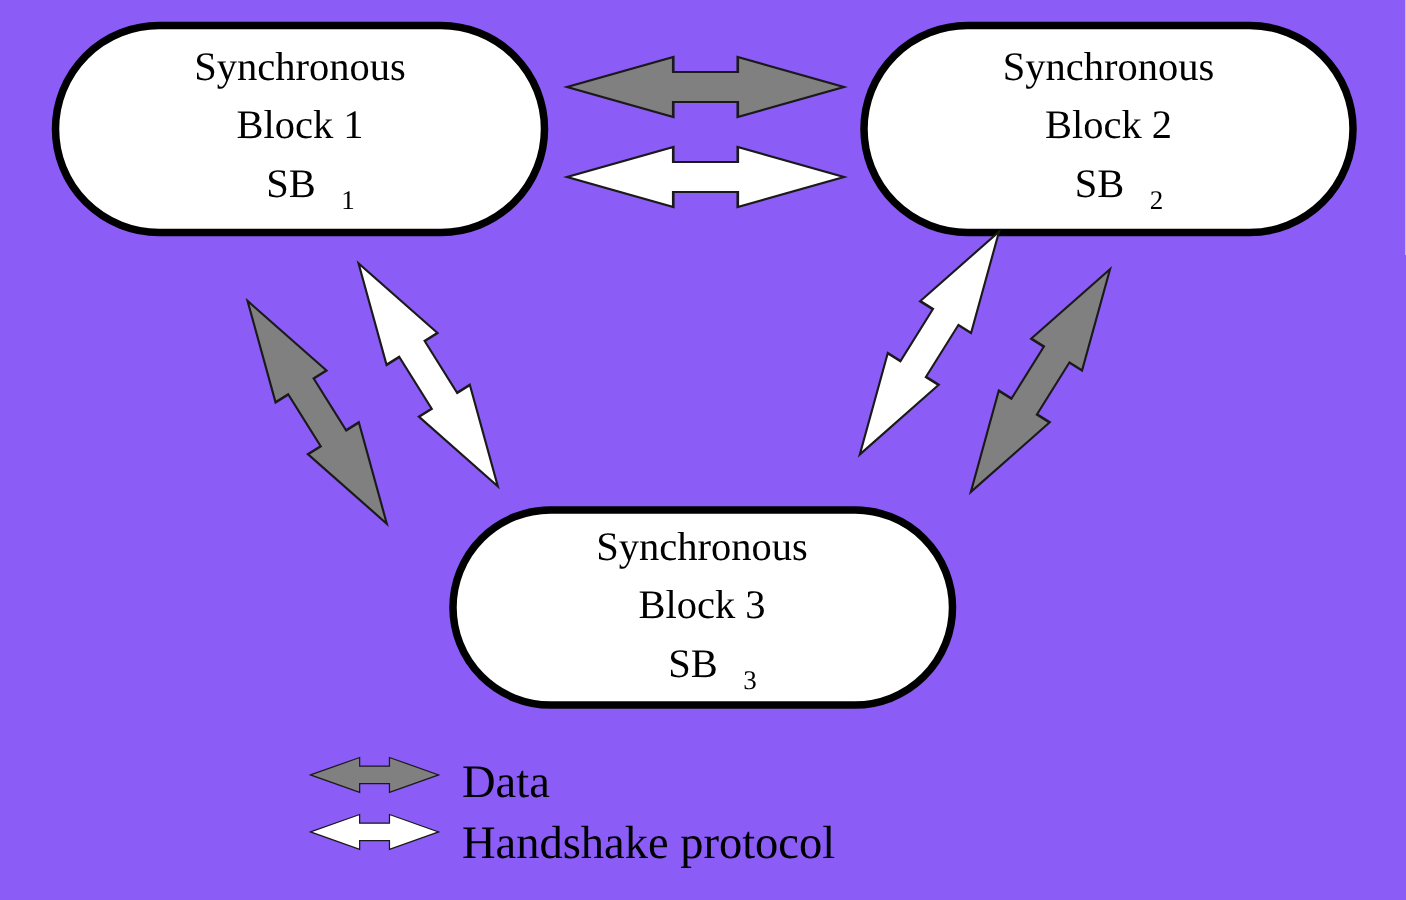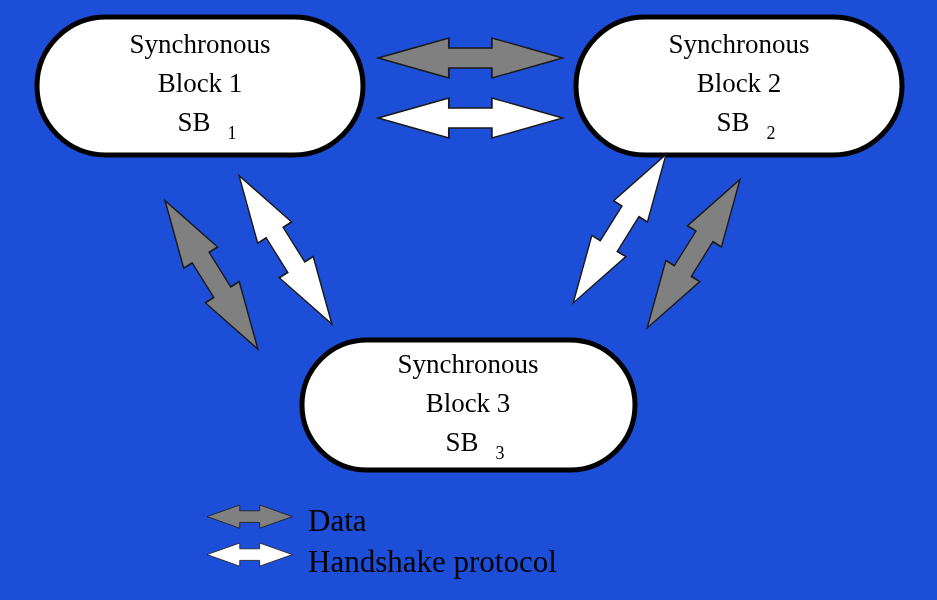--- a/index.html
+++ b/index.html
@@ -8,21 +8,21 @@
     padding: 0;
     background: #ffffff;
   }
   body {
     font-family: "Liberation Serif", "DejaVu Serif", serif;
   }
   #diagram-root {
     position: relative;
     width: 937px;
     height: 600px;
-    background: #1d4ed8;
+    background: #8b5cf6;
     overflow: hidden;
   }
   svg#diagram-canvas {
     display: block;
     width: 937px;
     height: 600px;
   }
   .block-shape {
     fill: #ffffff;
     stroke: #000000;

